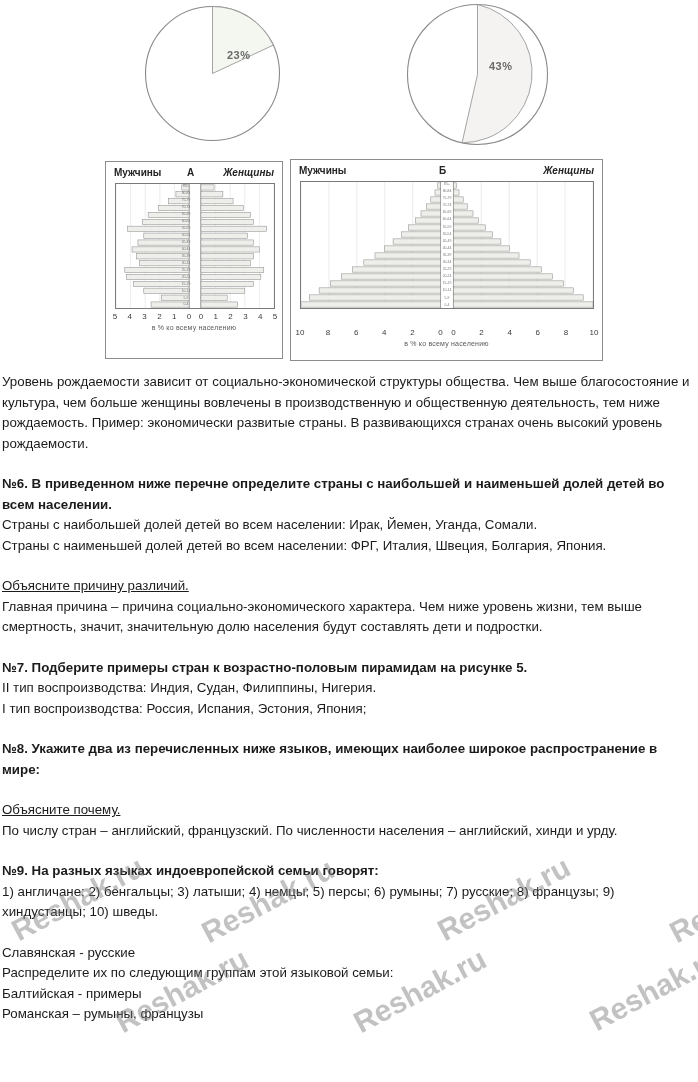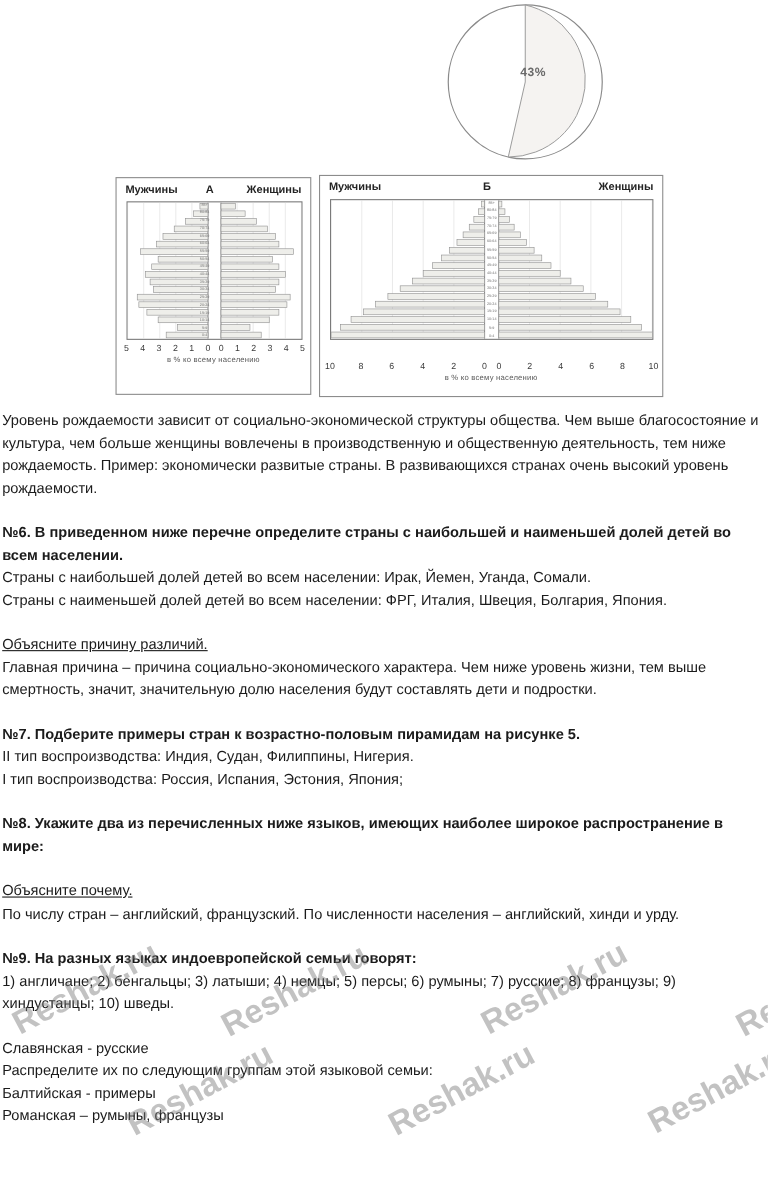--- a/index.html
+++ b/index.html
@@ -30,21 +30,21 @@
   #pie-b-wrap { left: 405px; top: 2px; width: 145px; height: 145px; }
   .pie-svg { display: block; width: 100%; height: 100%; }
   .pie-label {
     position: absolute;
     font-size: 11px;
     font-weight: bold;
     color: #6a6a6a;
     letter-spacing: .5px;
   }
   #pie-a-label { left: 84px; top: 45px; }
-  #pie-b-label { left: 68px; top: 58px; }
+  #pie-b-label { left: 84px; top: 58px; }
 
   
   .pyr-frame {
     position: absolute;
     border: 1px solid #8c8c8c;
     background: #ffffff;
     box-sizing: border-box;
   }
   #pyramid-a-frame { left: 105px; top: 161px; width: 178px; height: 198px; }
   #pyramid-b-frame { left: 290px; top: 159px; width: 313px; height: 202px; }
@@ -52,21 +52,21 @@
   .pyr-title-row {
     position: relative;
     height: 20px;
     font-size: 10px;
     font-weight: bold;
     color: #242424;
   }
   .pyr-title-row span { position: absolute; top: 5px; white-space: nowrap; }
   .t-left  { left: 8px; }
   .t-mid   { }
-  .t-right { right: 8px; }
+  .t-right { right: 8px; font-style: italic; }
 
   .plot-box {
     position: absolute;
     border: 1px solid #7a7a7a;
     box-sizing: border-box;
     background: #fff;
   }
   .plot-svg { display: block; width: 100%; height: 100%; }
 
   .axis-row {
@@ -128,20 +128,27 @@
     white-space: nowrap;
     pointer-events: none;
     user-select: none;
   }
 </style>
 </head>
 <body>
 
 <div id="figures">
 
+  <div class="pie-wrap" id="pie-a-wrap">
+    <svg class="pie-svg" viewBox="0 0 139 139">
+      <circle cx="69.5" cy="69.5" r="67" fill="#ffffff" stroke="#8a8a8a" stroke-width="1.1"></circle>
+      <path d="M 69.5 69.5 L 69.5 2.5 A 67 67 0 0 1 130.27 41.13 Z" fill="#f4f6f0" stroke="#9a9a9a" stroke-width="0.9"></path>
+    </svg>
+    <div class="pie-label" id="pie-a-label">23%</div>
+  </div>
 
   <div class="pie-wrap" id="pie-b-wrap">
     <svg class="pie-svg" viewBox="0 0 145 145">
       <circle cx="72.5" cy="72.5" r="70" fill="#ffffff" stroke="#8a8a8a" stroke-width="1.1"></circle>
       <path d="M 72.5 72.5 L 72.5 2.5 A 70 70 0 0 1 57.05 140.78 Z" fill="#f5f3f1" stroke="#9a9a9a" stroke-width="0.9"></path>
     </svg>
     <div class="pie-label" id="pie-b-label">43%</div>
   </div>
 
   <div class="pyr-frame" id="pyramid-a-frame">

